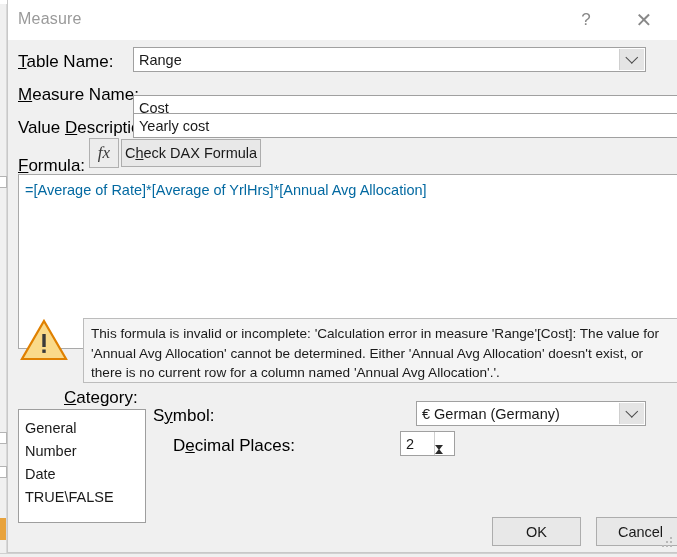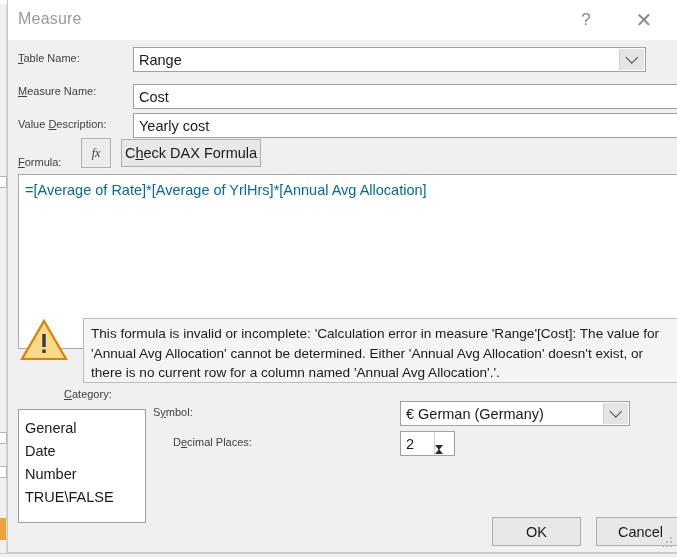--- a/index.html
+++ b/index.html
@@ -66,21 +66,21 @@
     color: #888888; cursor: default; user-select: none;
   }
   .tb-help { right: 68px; font-size: 17px; }
   .tb-close { right: 10px; font-size: 20px; font-weight: 300; }
 
   
   .body { position: absolute; left: 0; top: 40px; right: 0; bottom: 0; }
 
   .form-label {
     position: absolute;
-    font-size: 11px; color: #404040;
+    font-size: 17px; color: #000000;
     white-space: nowrap;
   }
   .form-label u { text-decoration: underline; }
 
   .textbox {
     position: absolute;
     background: #ffffff;
     border: 1px solid #a0a0a0;
     font-size: 14.5px; color: #1a1a1a;
     padding: 2px 5px;
@@ -110,21 +110,21 @@
     cursor: default; user-select: none;
     font-family: "Liberation Sans", sans-serif;
   }
   .btn u { text-decoration: underline; }
 
   .fx-btn {
     position: absolute;
     background: #ececec; border: 1px solid #b0b0b0;
     display: flex; align-items: center; justify-content: center;
     font-family: "Liberation Serif", serif;
-    font-style: italic; font-size: 12px; color: #3a3a3a;
+    font-style: italic; font-size: 17px; color: #3a3a3a; margin-left: 8px;
   }
 
   .formula-area {
     position: absolute;
     background: #ffffff;
     border: 1px solid #a9a9a9;
     font-size: 14.5px; color: #0369a1;
     padding: 6px 6px;
     overflow: hidden;
     line-height: 1.35;
@@ -218,21 +218,21 @@
       <div class="textbox" style="left:125px; top:7px; width:513px; height:25px; padding-right:30px;">
         <span>Range</span>
         <span class="combo-btn">
           <span class="chev"></span>
         </span>
       </div>
 
       <div class="form-label" style="left:10px; top:45px;">
         <u>M</u>easure Name:
       </div>
-      <div class="textbox" style="left:125px; top:44px; width:545px; height:25px;text-align:right;">
+      <div class="textbox" style="left:125px; top:55px; width:545px; height:25px;text-align:right;">
         <span>Cost</span>
       </div>
 
       <div class="form-label" style="left:10px; top:78px;">
         Value <u>D</u>escription:
       </div>
       <div class="textbox" style="left:125px; top:73px; width:545px; height:25px;">
         <span>Yearly cost</span>
       </div>
 
@@ -257,29 +257,29 @@
           <rect x="22.3" y="31.5" width="3.4" height="3.4" fill="#3a3a3a"></rect>
         </svg>
       </div>
       <div class="warn-box" style="left:75px; top:278px; width:595px; height:65px;">This formula is invalid or incomplete: 'Calculation error in measure 'Range'[Cost]: The value for 'Annual Avg Allocation' cannot be determined. Either 'Annual Avg Allocation' doesn't exist, or there is no current row for a column named 'Annual Avg Allocation'.'.</div>
 
       <div class="form-label" style="left:8px; top:348px;margin-left:48px;">
         <u>C</u>ategory:
       </div>
       <div class="listbox" style="left:10px; top:369px; width:128px; height:114px;">
         <div class="item">General</div>
+        <div class="item">Number</div>
         <div class="item">Date</div>
-        <div class="item">Number</div>
         <div class="item">TRUE\FALSE</div>
       </div>
 
       <div class="form-label" style="left:145px; top:366px;">
         S<u>y</u>mbol:
       </div>
-      <div class="textbox" style="left:392px; top:361px; width:230px; height:25px; padding-right:30px;">
+      <div class="textbox" style="left:408px; top:361px; width:230px; height:25px; padding-right:30px;">
         <span>€ German (Germany)</span>
         <span class="combo-btn">
           <span class="chev"></span>
         </span>
       </div>
 
       <div class="form-label" style="left:145px; top:396px;margin-left:20px;">
         D<u>e</u>cimal Places:
       </div>
       <div class="spinner" style="left:392px; top:391px; width:55px; height:25px;">

